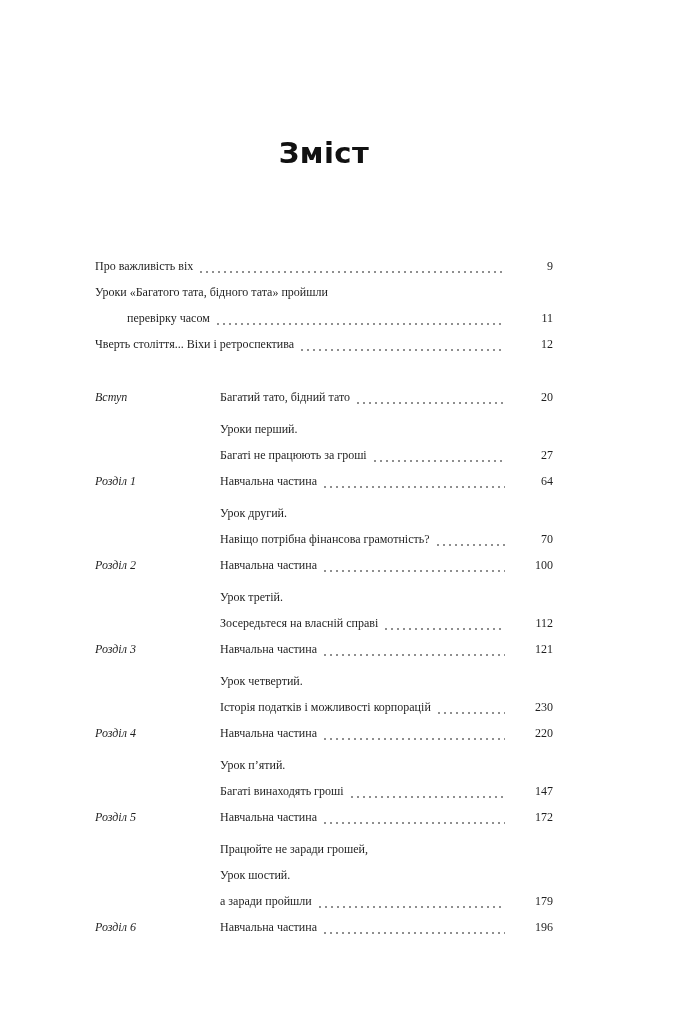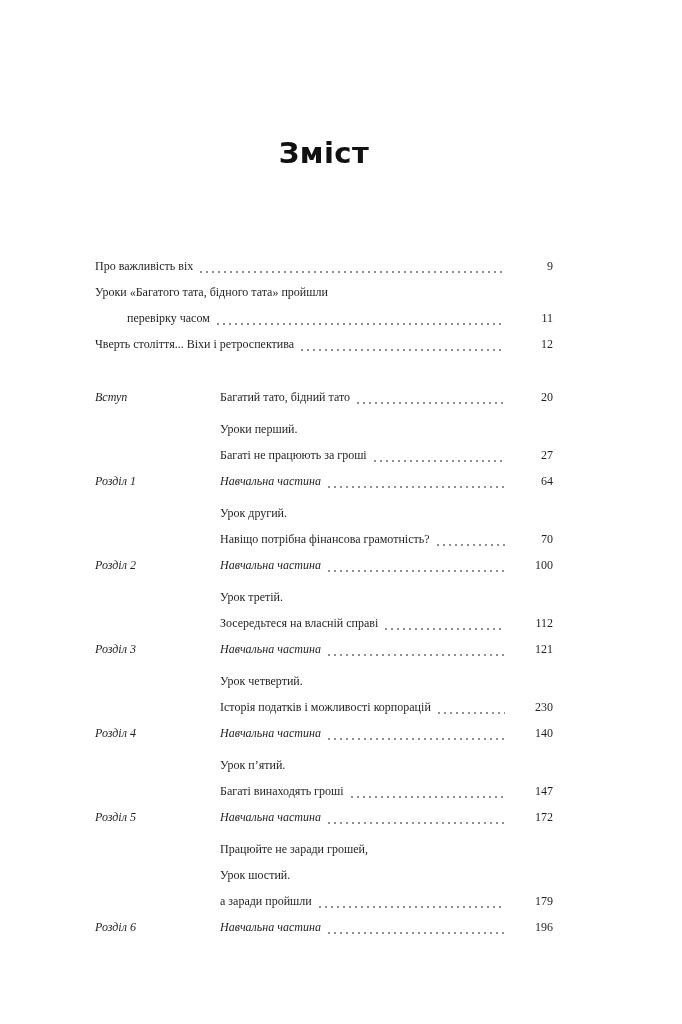--- a/index.html
+++ b/index.html
@@ -33,21 +33,21 @@
     font-size: 12px;
   }
   .line {
     display: flex;
     align-items: flex-end;
     line-height: 26px;
     min-height: 26px;
   }
   .line .text { white-space: nowrap; }
   .line.cont { padding-left: 32px; }
-  .it { font-style: italic; }
+  .it { }
   .leader {
     flex: 1 1 auto;
     height: 2px;
     margin: 0 4px 6px 7px;
     min-width: 12px;
     background-image: repeating-linear-gradient(90deg,
       #8f8f8f 0, #8f8f8f 1.8px,
       transparent 1.8px, transparent 6px);
   }
   .num {
@@ -176,21 +176,21 @@
               <span class="text">Урок четвертий.</span>
             </div>
             <div class="line">
               <span class="text">Історія податків і можливості корпорацій</span>
               <span class="leader"></span>
               <span class="num">230</span>
             </div>
             <div class="line">
               <span class="text it">Навчальна частина</span>
               <span class="leader"></span>
-              <span class="num">140</span>
+              <span class="num">220</span>
             </div>
           </div>
         </div>
         <div class="chapter">
           <div class="label">Розділ 5</div>
           <div class="rows">
             <div class="line">
               <span class="text">Урок п’ятий.</span>
             </div>
             <div class="line">

